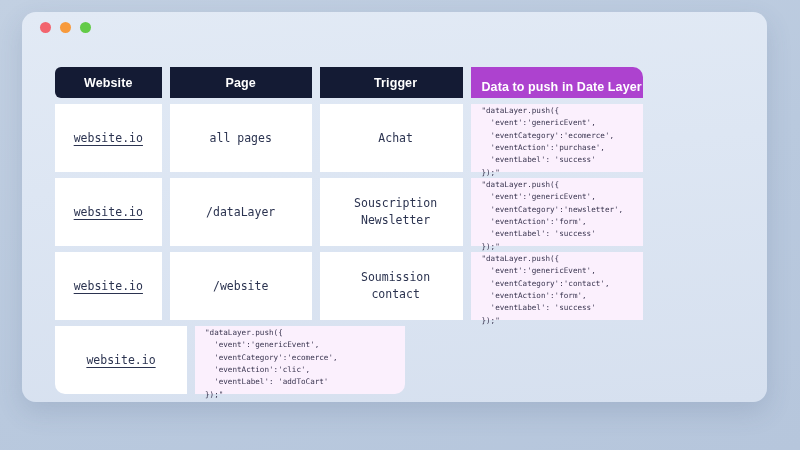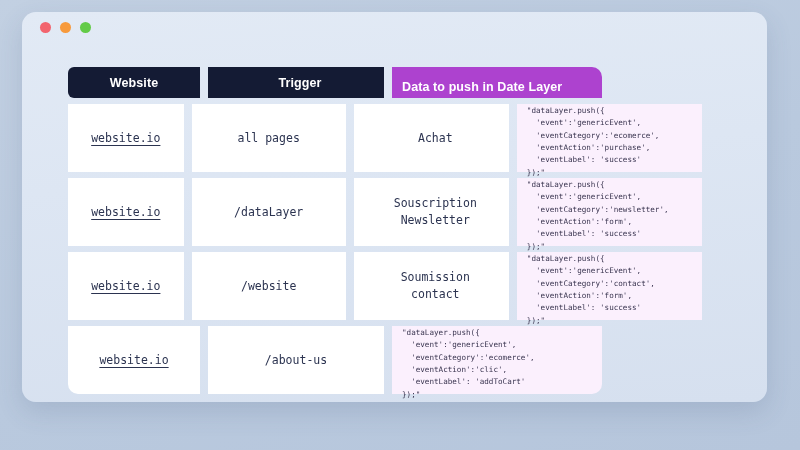--- a/index.html
+++ b/index.html
@@ -38,22 +38,22 @@
     width:11px; height:11px; border-radius:50%;
     display:block;
   }
   .dot-red    { background:#f2646e; }
   .dot-yellow { background:#f79a3c; }
   .dot-green  { background:#63cb48; }
 
   
   #data-table {
     position:absolute;
-    left:46px; top:55px;
-    width:634px;
+    left:33px; top:55px;
+    width:588px;
   }
 
   .t-row {
     display:flex;
     gap:8px;
   }
   .t-row + .t-row { margin-top:6px; }
 
   .cell {
     background:#ffffff;
@@ -133,20 +133,21 @@
   <div id="title-bar">
     <span class="dot dot-red"></span>
     <span class="dot dot-yellow"></span>
     <span class="dot dot-green"></span>
   </div>
 
   <div id="data-table">
 
     <div class="t-row" id="header-row">
       <div class="cell col-1">Website</div>
+      <div class="cell col-2">Page</div>
       <div class="cell col-3">Trigger</div>
       <div class="cell col-4">Data to push in Date Layer</div>
     </div>
 
     <div class="t-row body-row" id="row-1">
       <div class="cell col-1">
         <span class="website-link">website.io</span>
       </div>
       <div class="cell col-2 multiline">all pages</div>
       <div class="cell col-3 multiline">Achat</div>
@@ -191,21 +192,20 @@
   'eventAction':'form',
   'eventLabel': 'success'
 });"</pre>
       </div>
     </div>
 
     <div class="t-row body-row" id="row-4">
       <div class="cell col-1">
         <span class="website-link">website.io</span>
       </div>
-      <div class="cell col-2 multiline">/about-us</div>
       <div class="cell col-4">
         <pre class="code-block">"dataLayer.push({
   'event':'genericEvent',
   'eventCategory':'ecomerce',
   'eventAction':'clic',
   'eventLabel': 'addToCart'
 });"</pre>
       </div>
     </div>
 

